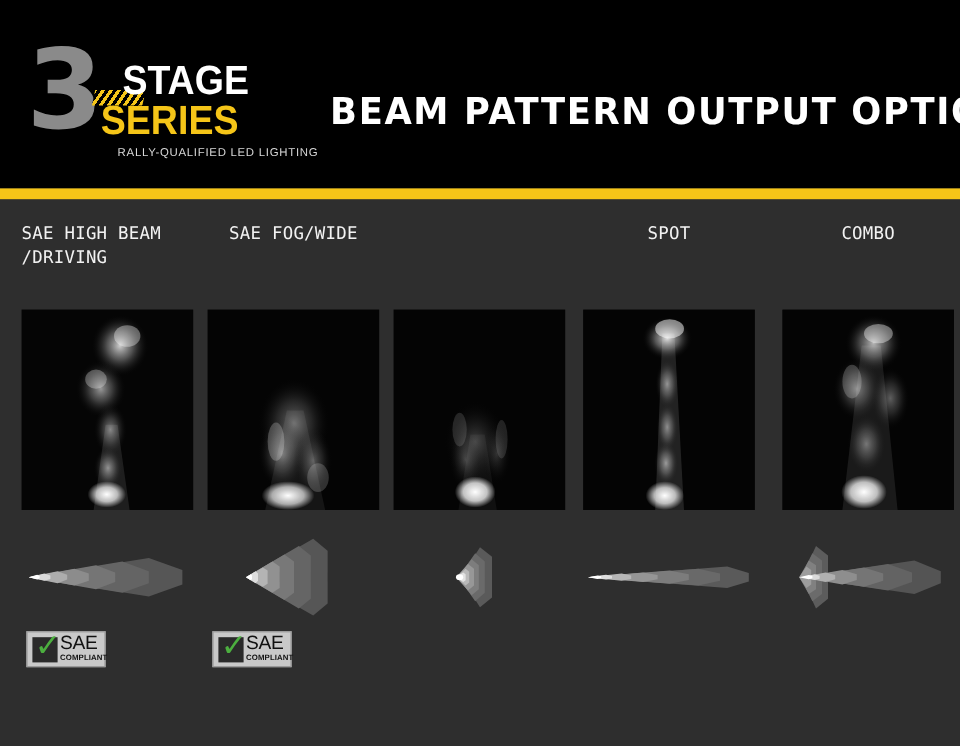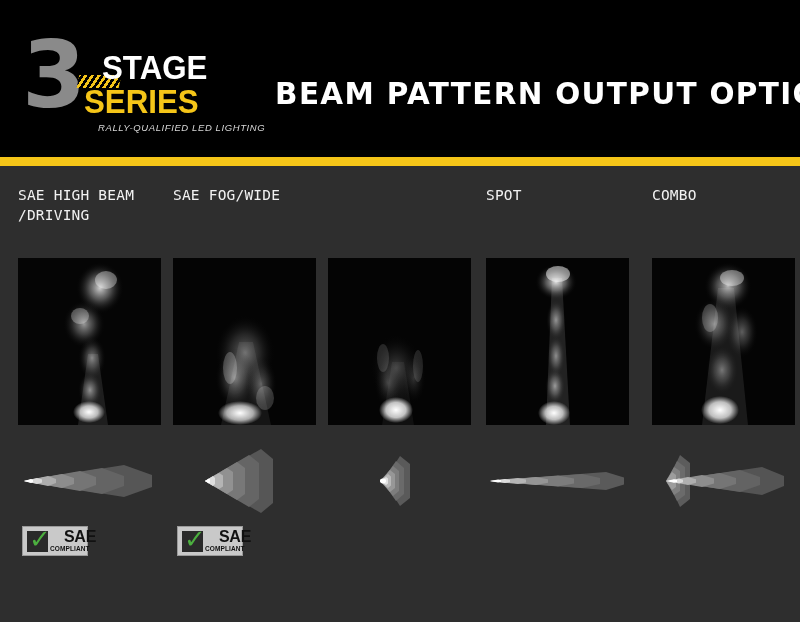--- a/index.html
+++ b/index.html
@@ -72,21 +72,20 @@
   .logo-tagline {
     position: absolute;
     left: 76px;
     top: 94px;
     font-size: 9.5px;
     line-height: 11px;
     color: #d8d8d8;
     font-family: "Liberation Sans", sans-serif;
     letter-spacing: 0.6px;
     white-space: nowrap;
-    font-style: italic;
   }
   .logo-stripes {
     position: absolute;
     left: 56px;
     top: 47px;
     width: 42px;
     height: 13px;
     background: repeating-linear-gradient(
       -65deg,
       #f5c518 0px, #f5c518 3px,
@@ -139,21 +138,21 @@
     left: 0;
     width: 100%;
     font-size: 14.5px;
     line-height: 20px;
     color: #f2f2f2;
     font-family: "DejaVu Sans Mono", monospace;
     letter-spacing: 0.2px;
     text-align: left;
     font-weight: normal;
   }
-  .col-label.center { text-align: left; }
+  .col-label.center { text-align: center; }
 
   .photo {
     position: absolute;
     top: 92px;
     left: 0;
     width: 143px;
     height: 167px;
     background: #050505;
     overflow: hidden;
   }
@@ -191,25 +190,25 @@
     left: 2px;
     top: -5px;
     font-size: 26px;
     line-height: 26px;
     color: #4caf3f;
     font-weight: bold;
     font-family: "DejaVu Sans", sans-serif;
   }
   .sae-badge .sae-txt {
     position: absolute;
-    left: 41px;
+    left: 27px;
     top: 2px;
     font-size: 16px;
     line-height: 16px;
-    font-weight: bold;
+    font-weight: normal;
     color: #111111;
     font-family: "Liberation Sans", sans-serif;
     letter-spacing: -0.3px;
   }
   .sae-badge .comp-txt {
     position: absolute;
     left: 27px;
     top: 18px;
     font-size: 6.5px;
     line-height: 7px;

